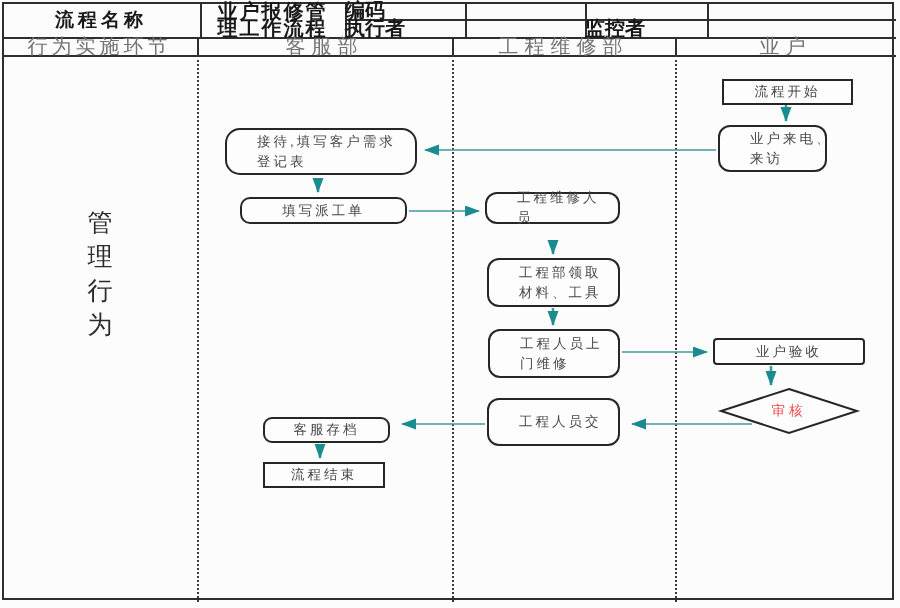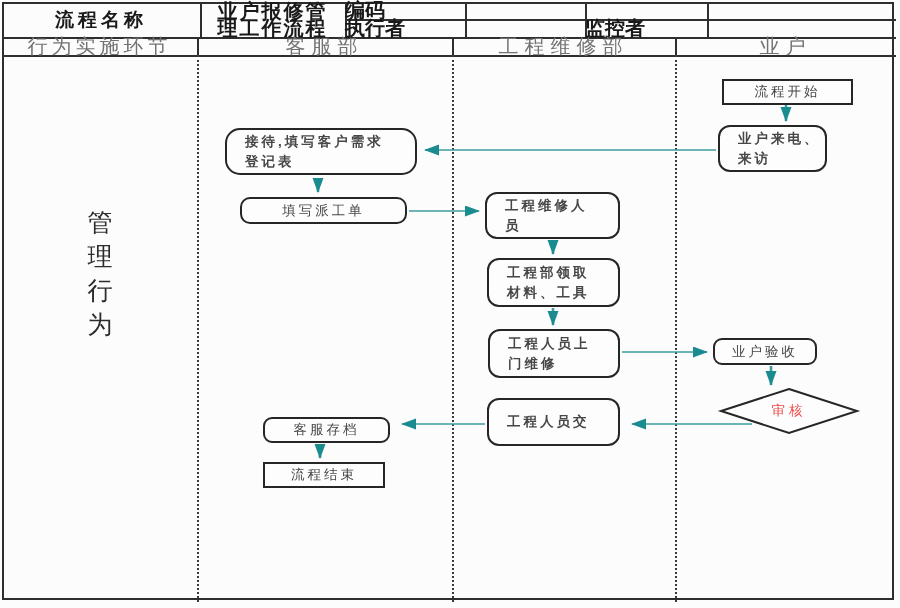--- a/index.html
+++ b/index.html
@@ -27,21 +27,21 @@
   .side-label{position:absolute;left:68px;top:206px;width:64px;text-align:center;
     font-family:"DejaVu Serif","Liberation Serif",serif;font-size:25px;
     line-height:34px;color:#2c2c2c;letter-spacing:0;}
   .side-label span{display:block;}
   
   .node{position:absolute;background:#fdfdfd;border:2px solid var(--node-border,#262626);
     box-sizing:border-box;display:flex;flex-direction:column;justify-content:center;
     font-size:13.5px;line-height:20px;letter-spacing:3px;color:#474747;}
   .node.rounded{border-radius:12px;}
   .node.center{align-items:center;text-align:center;}
-  .node.padded{padding-left:18px;font-weight:bold;}
+  .node.padded{padding-left:30px;}
   .node .ln{display:block;white-space:nowrap;}
   .diamond-label{position:absolute;display:flex;align-items:center;justify-content:center;
     font-size:13.5px;letter-spacing:4px;color:#ef4444;background:transparent;}
   
   svg.arrows{position:absolute;left:0;top:0;pointer-events:none;}
   .arrow{stroke:var(--arrow-line,#3E9C9F);fill:none;}
   .arrow.thin{stroke-width:1.6;}
   .arrow.thick{stroke-width:2.6;}
   .diamond{fill:#fdfdfd;stroke:var(--node-border,#262626);stroke-width:2;}
 </style>
@@ -123,36 +123,36 @@
 
   <div class="node rounded padded" style="left:225px;top:128px;width:192px;height:47px;border-radius:15px;">
     <span class="ln">接待,填写客户需求</span>
     <span class="ln">登记表</span>
   </div>
 
   <div class="node rounded center" style="left:240px;top:197px;width:167px;height:27px;border-radius:10px;">
     <span class="ln">填写派工单</span>
   </div>
 
-  <div class="node rounded padded" style="left:485px;top:192px;width:135px;height:47px;">
+  <div class="node rounded padded" style="left:485px;top:192px;width:135px;height:32px;">
     <span class="ln">工程维修人</span>
     <span class="ln">员</span>
   </div>
 
   <div class="node rounded padded" style="left:487px;top:258px;width:133px;height:49px;">
     <span class="ln">工程部领取</span>
     <span class="ln">材料、工具</span>
   </div>
 
   <div class="node rounded padded" style="left:488px;top:329px;width:132px;height:49px;">
     <span class="ln">工程人员上</span>
     <span class="ln">门维修</span>
   </div>
 
-  <div class="node rounded center" style="left:713px;top:338px;width:104px;height:27px;border-radius:9px;">
+  <div class="node rounded center" style="left:713px;top:338px;width:152px;height:27px;border-radius:4px;">
     <span class="ln">业户验收</span>
   </div>
 
   <div class="diamond-label" style="left:739px;top:399px;width:100px;height:24px;">
     <span class="ln">审核</span>
   </div>
 
   <div class="node rounded padded" style="left:487px;top:398px;width:133px;height:48px;gap:19px;">
     <span class="ln">工程人员交</span>
   </div>

